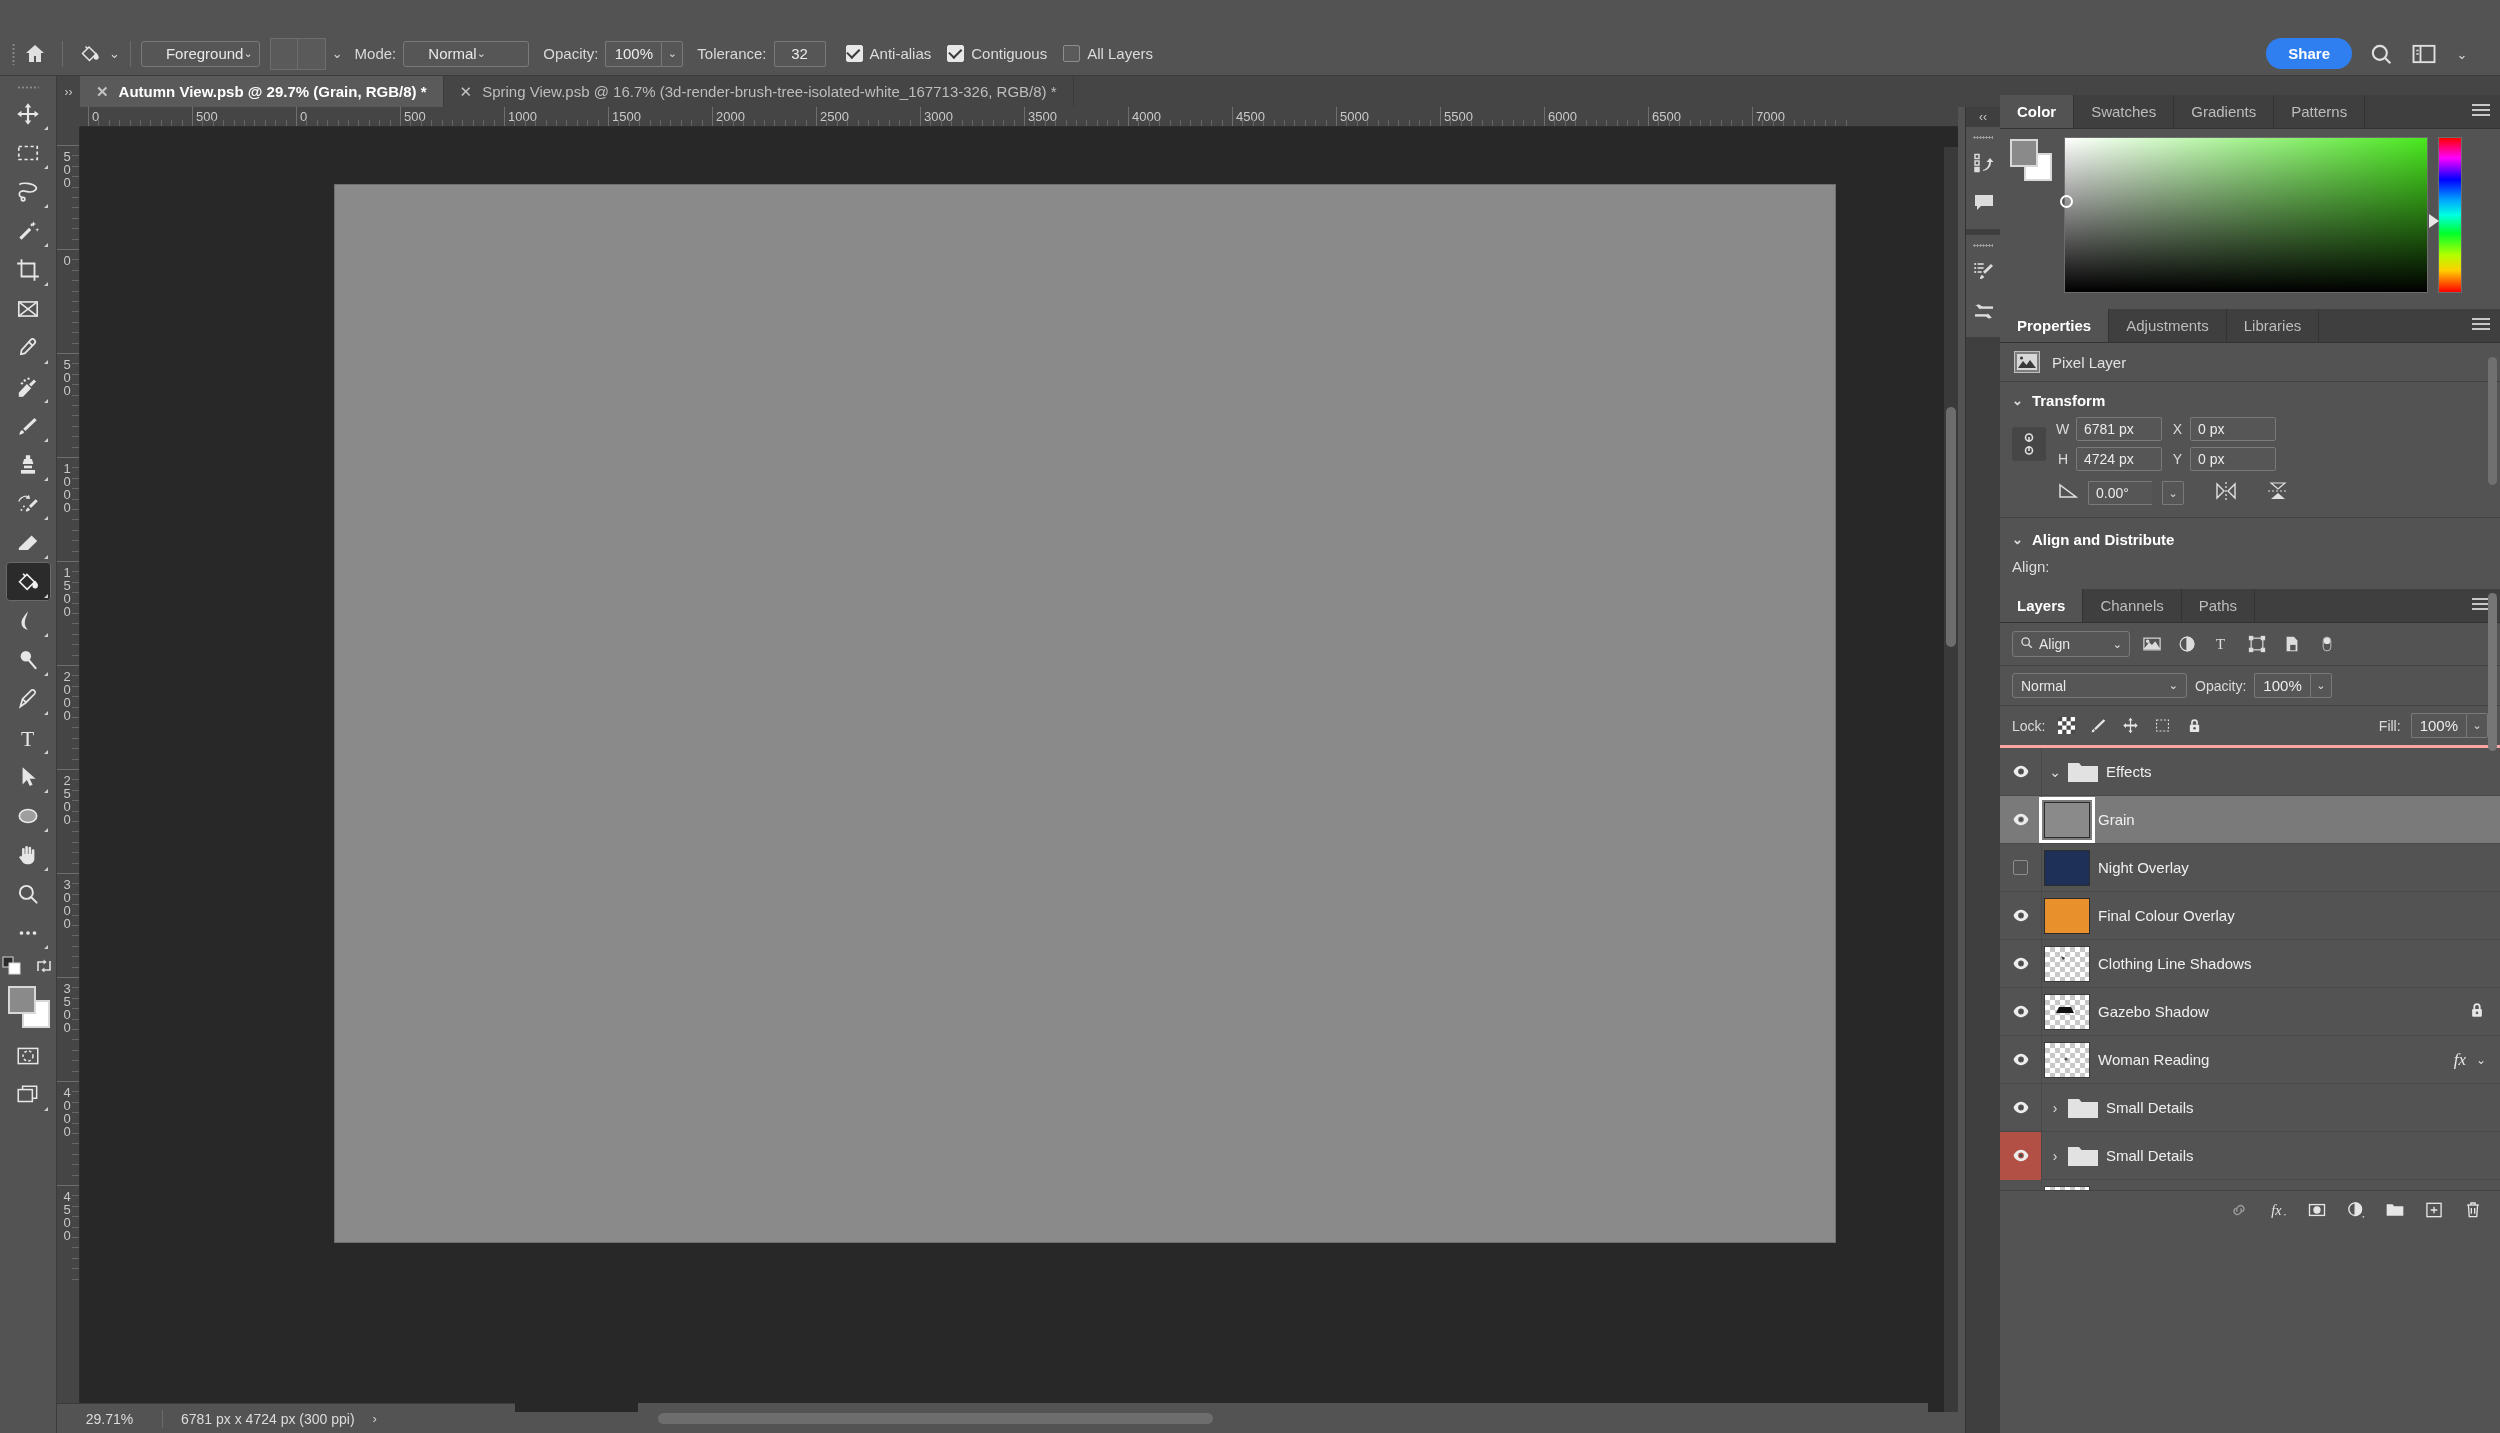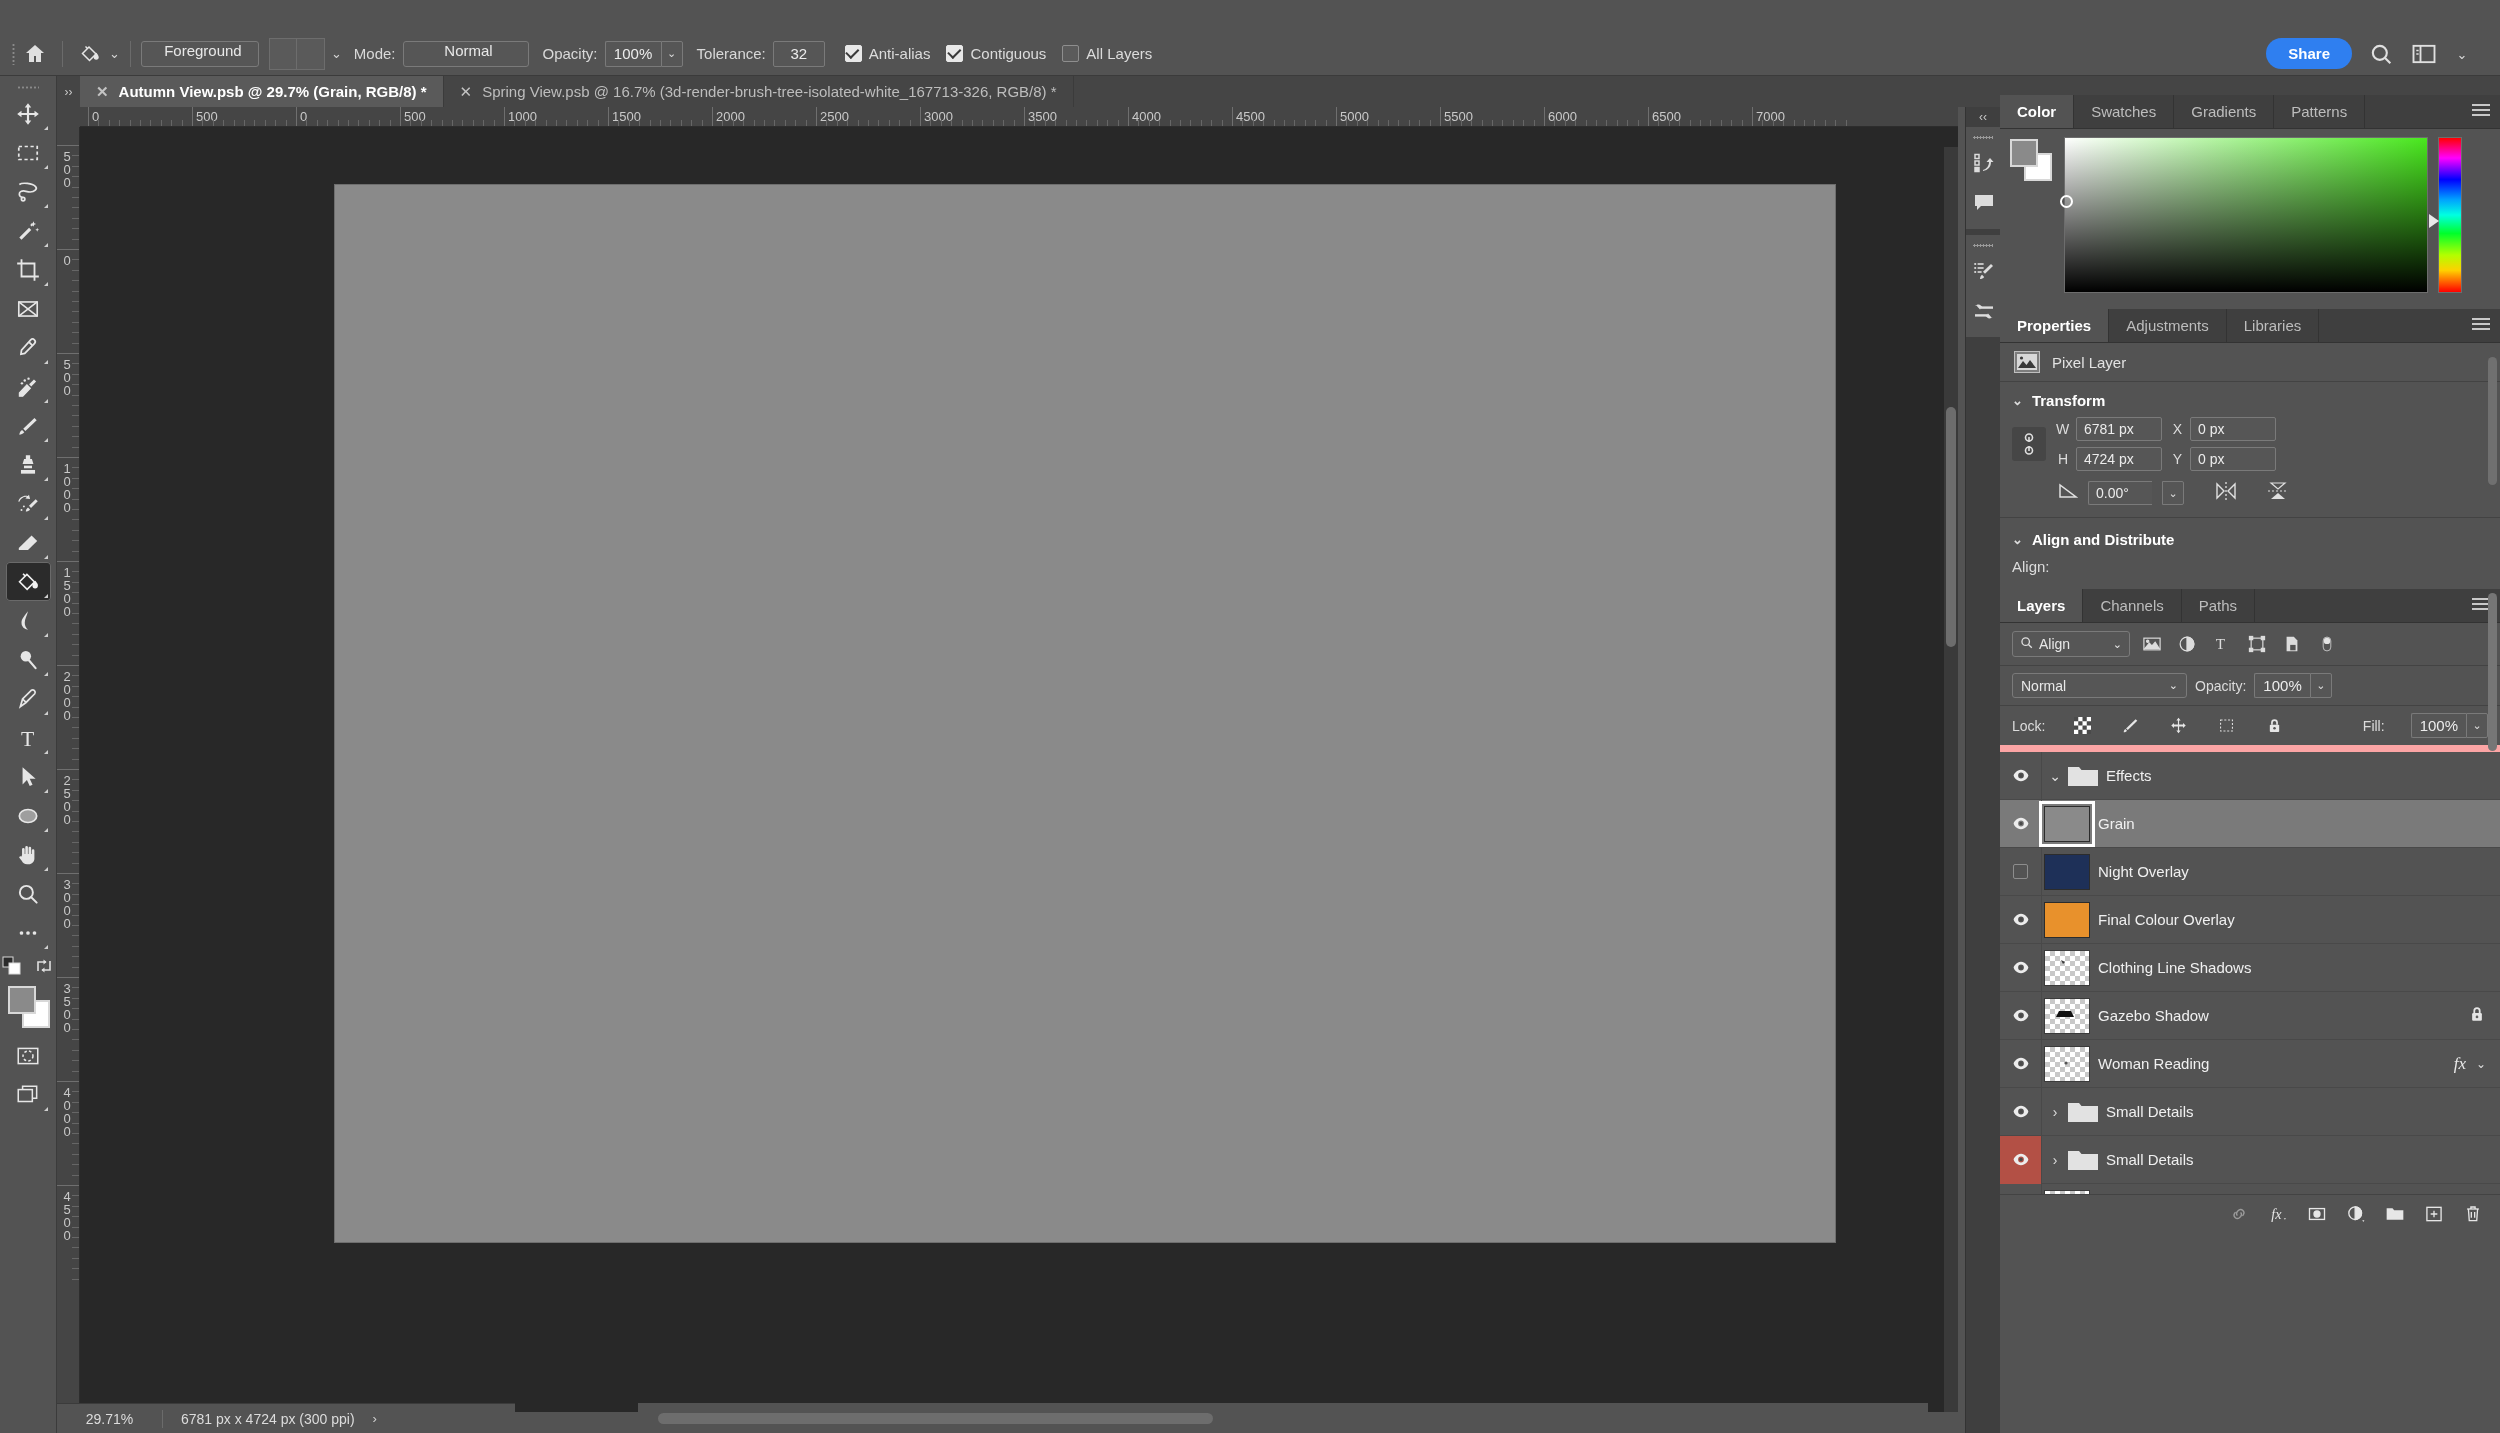--- a/index.html
+++ b/index.html
@@ -40,21 +40,21 @@
   .ob-sep { width: 1px; height: 26px; background: #6b6b6b; margin: 0 10px; }
   .ob-icon {
     width: 34px; height: 30px; display: flex; align-items: center; justify-content: center;
   }
   .ob-icon svg { width: 24px; height: 24px; }
   .caret { color: #d6d6d6; font-size: 13px; margin-left: 2px; }
   .ob-label { color: #d9d9d9; font-size: 15px; margin-right: 7px; white-space: nowrap; }
   .ob-select {
     height: 26px; background: #565656; border: 1px solid #7a7a7a; border-radius: 3px;
     color: #e8e8e8; font-size: 15px; display: flex; align-items: center;
-    padding: 0 6px 0 12px; gap: 14px; white-space: nowrap; flex-direction: column;
+    padding: 0 6px 0 24px; white-space: nowrap;
   }
   .ob-select .cv { font-size: 11px; color: #ddd; }
   .ob-swatchbox {
     width: 56px; height: 32px; border: 1px solid #6d6d6d; background: #5a5a5a;
     display:flex;
   }
   .ob-swatchbox .half { flex:1; }
   .ob-swatchbox .half + .half { border-left: 1px solid #6d6d6d; }
   .ob-input {
     height: 26px; background: #565656; border: 1px solid #7a7a7a; border-radius: 2px;
@@ -250,21 +250,21 @@
     border-radius:3px; display:flex; align-items:center; gap:6px; padding: 0 7px; color:#e8e8e8; font-size:14px; }
   .kind-select .cv { margin-left:auto; font-size:11px; }
   .filter-ic { width: 26px; height: 24px; display:flex; align-items:center; justify-content:center; }
   .filter-ic svg { width:18px; height:18px; }
   .blend-row { display:flex; align-items:center; gap:8px; padding: 7px 12px;
     border-bottom:1px solid #434343; }
   .blend-select { height:25px; width:175px; background:#565656; border:1px solid #7a7a7a;
     border-radius:3px; display:flex; align-items:center; padding: 0 8px; color:#e8e8e8; font-size:14px; }
   .blend-select .cv { margin-left:auto; font-size:11px; }
   .lp-lbl { color:#dcdcdc; font-size:14px; }
-  .lock-row { display:flex; align-items:center; gap:26px; padding: 7px 12px; border-bottom:7px solid #fca5a5; }
+  .lock-row { display:flex; align-items:center; gap:10px; padding: 7px 12px; border-bottom:3px solid #fca5a5; }
   .lock-ic { width: 22px; height: 22px; display:flex; align-items:center; justify-content:center; }
   .lock-ic svg { width:17px; height:17px; }
 
   .layer-list { position: relative; overflow: hidden; }
   .layer-row { display:flex; align-items:center; height: 48px;
      border-bottom: 1px solid #494949; position: relative; }
   .layer-row.selected { background: #7a7a7a; }
   .eye-cell { width: 42px; height: 48px; display:flex; align-items:center; justify-content:center;
      border-right: 1px solid #494949; }
   .eye-cell.tinted { background: #b35045; }

